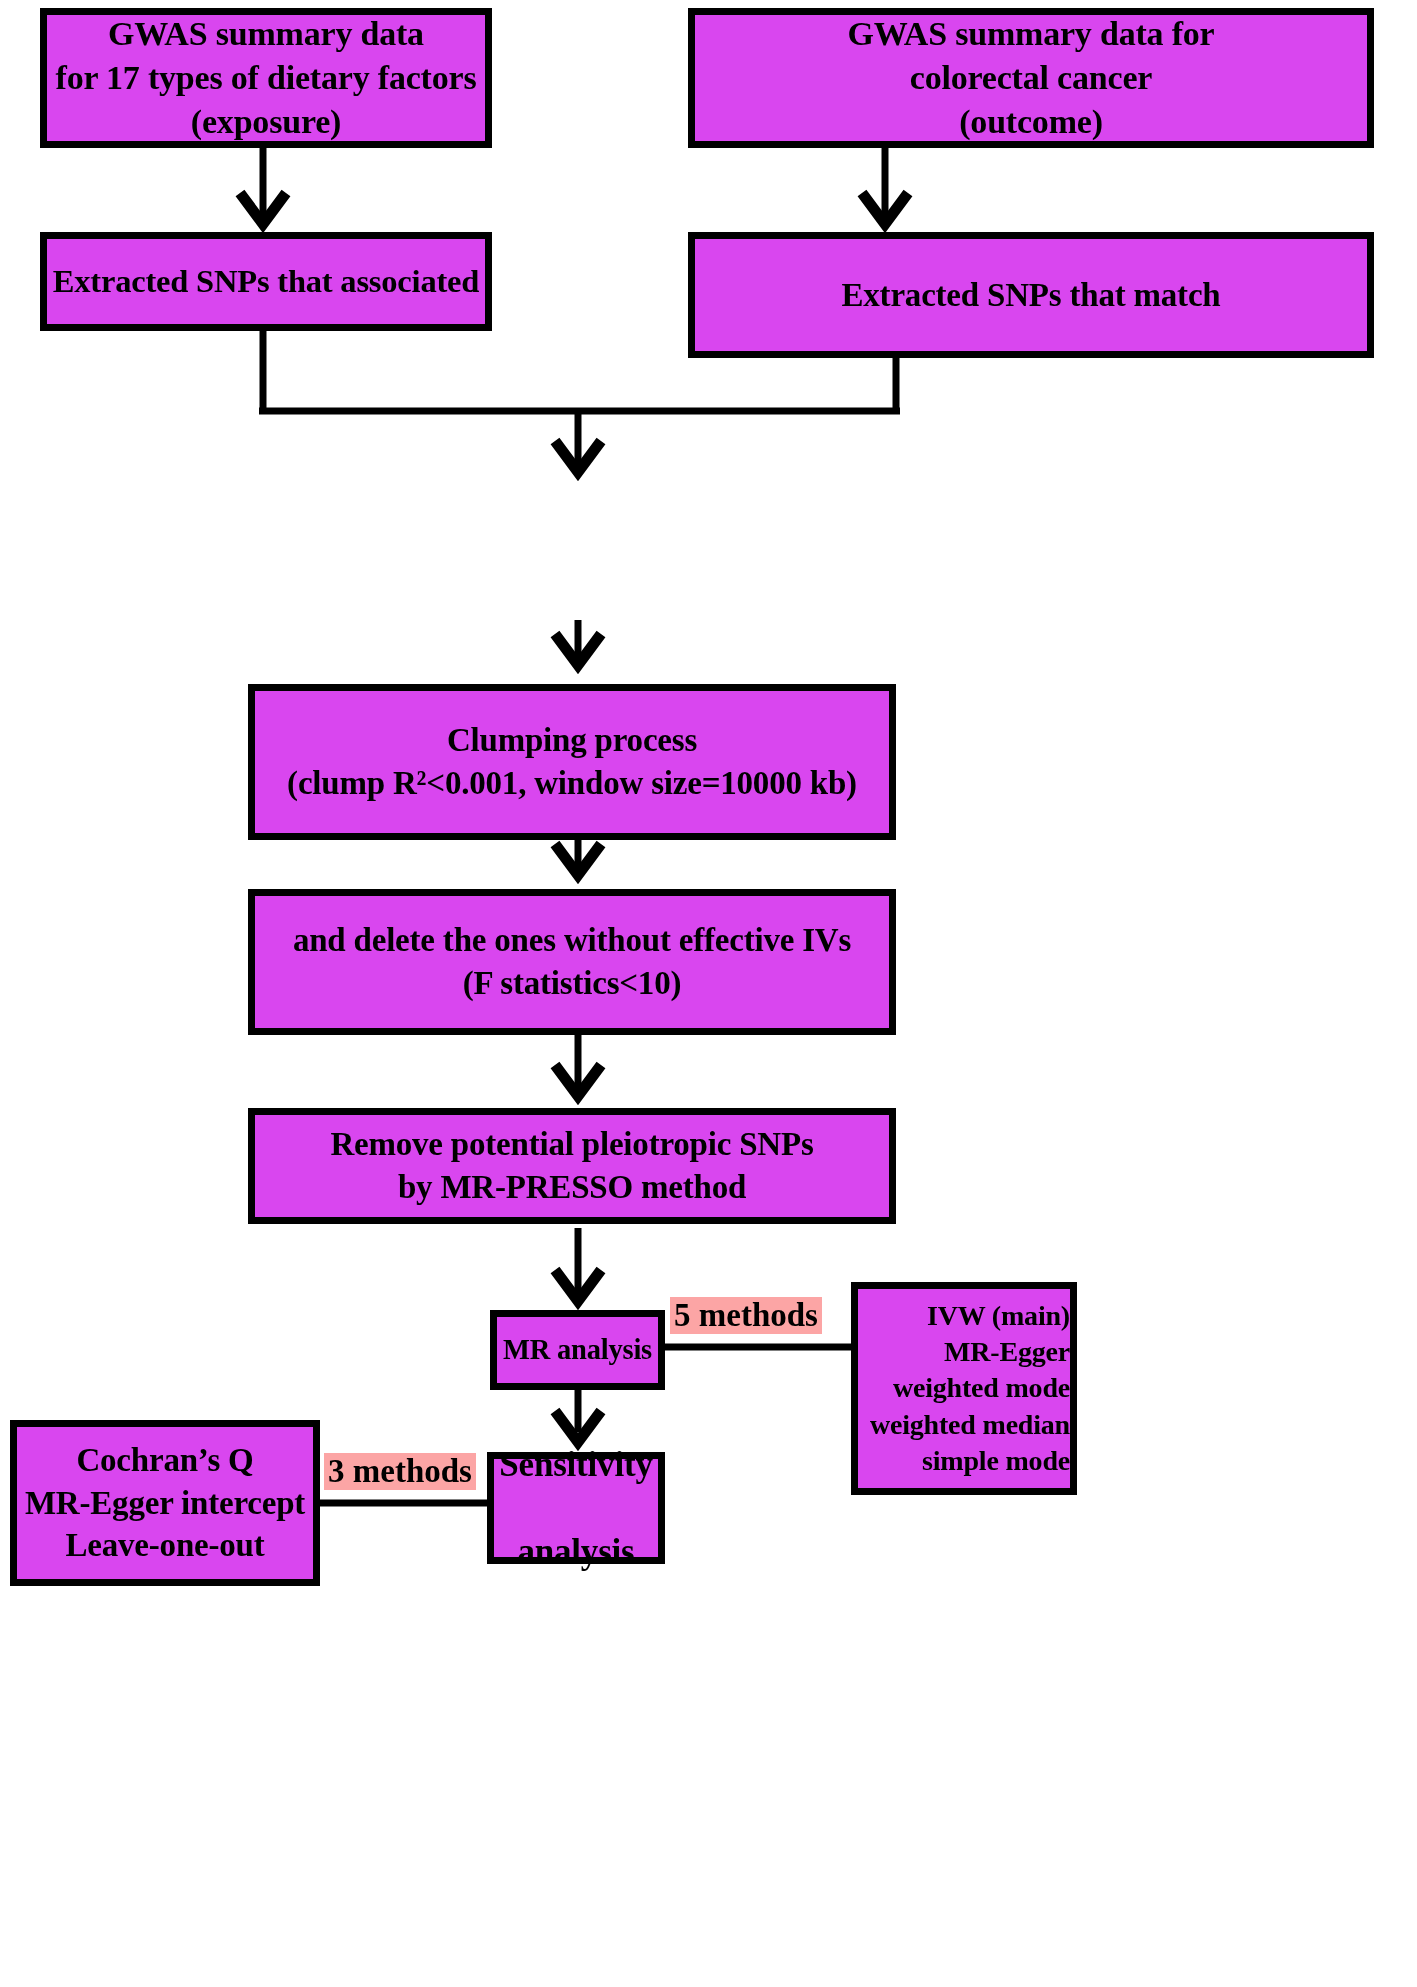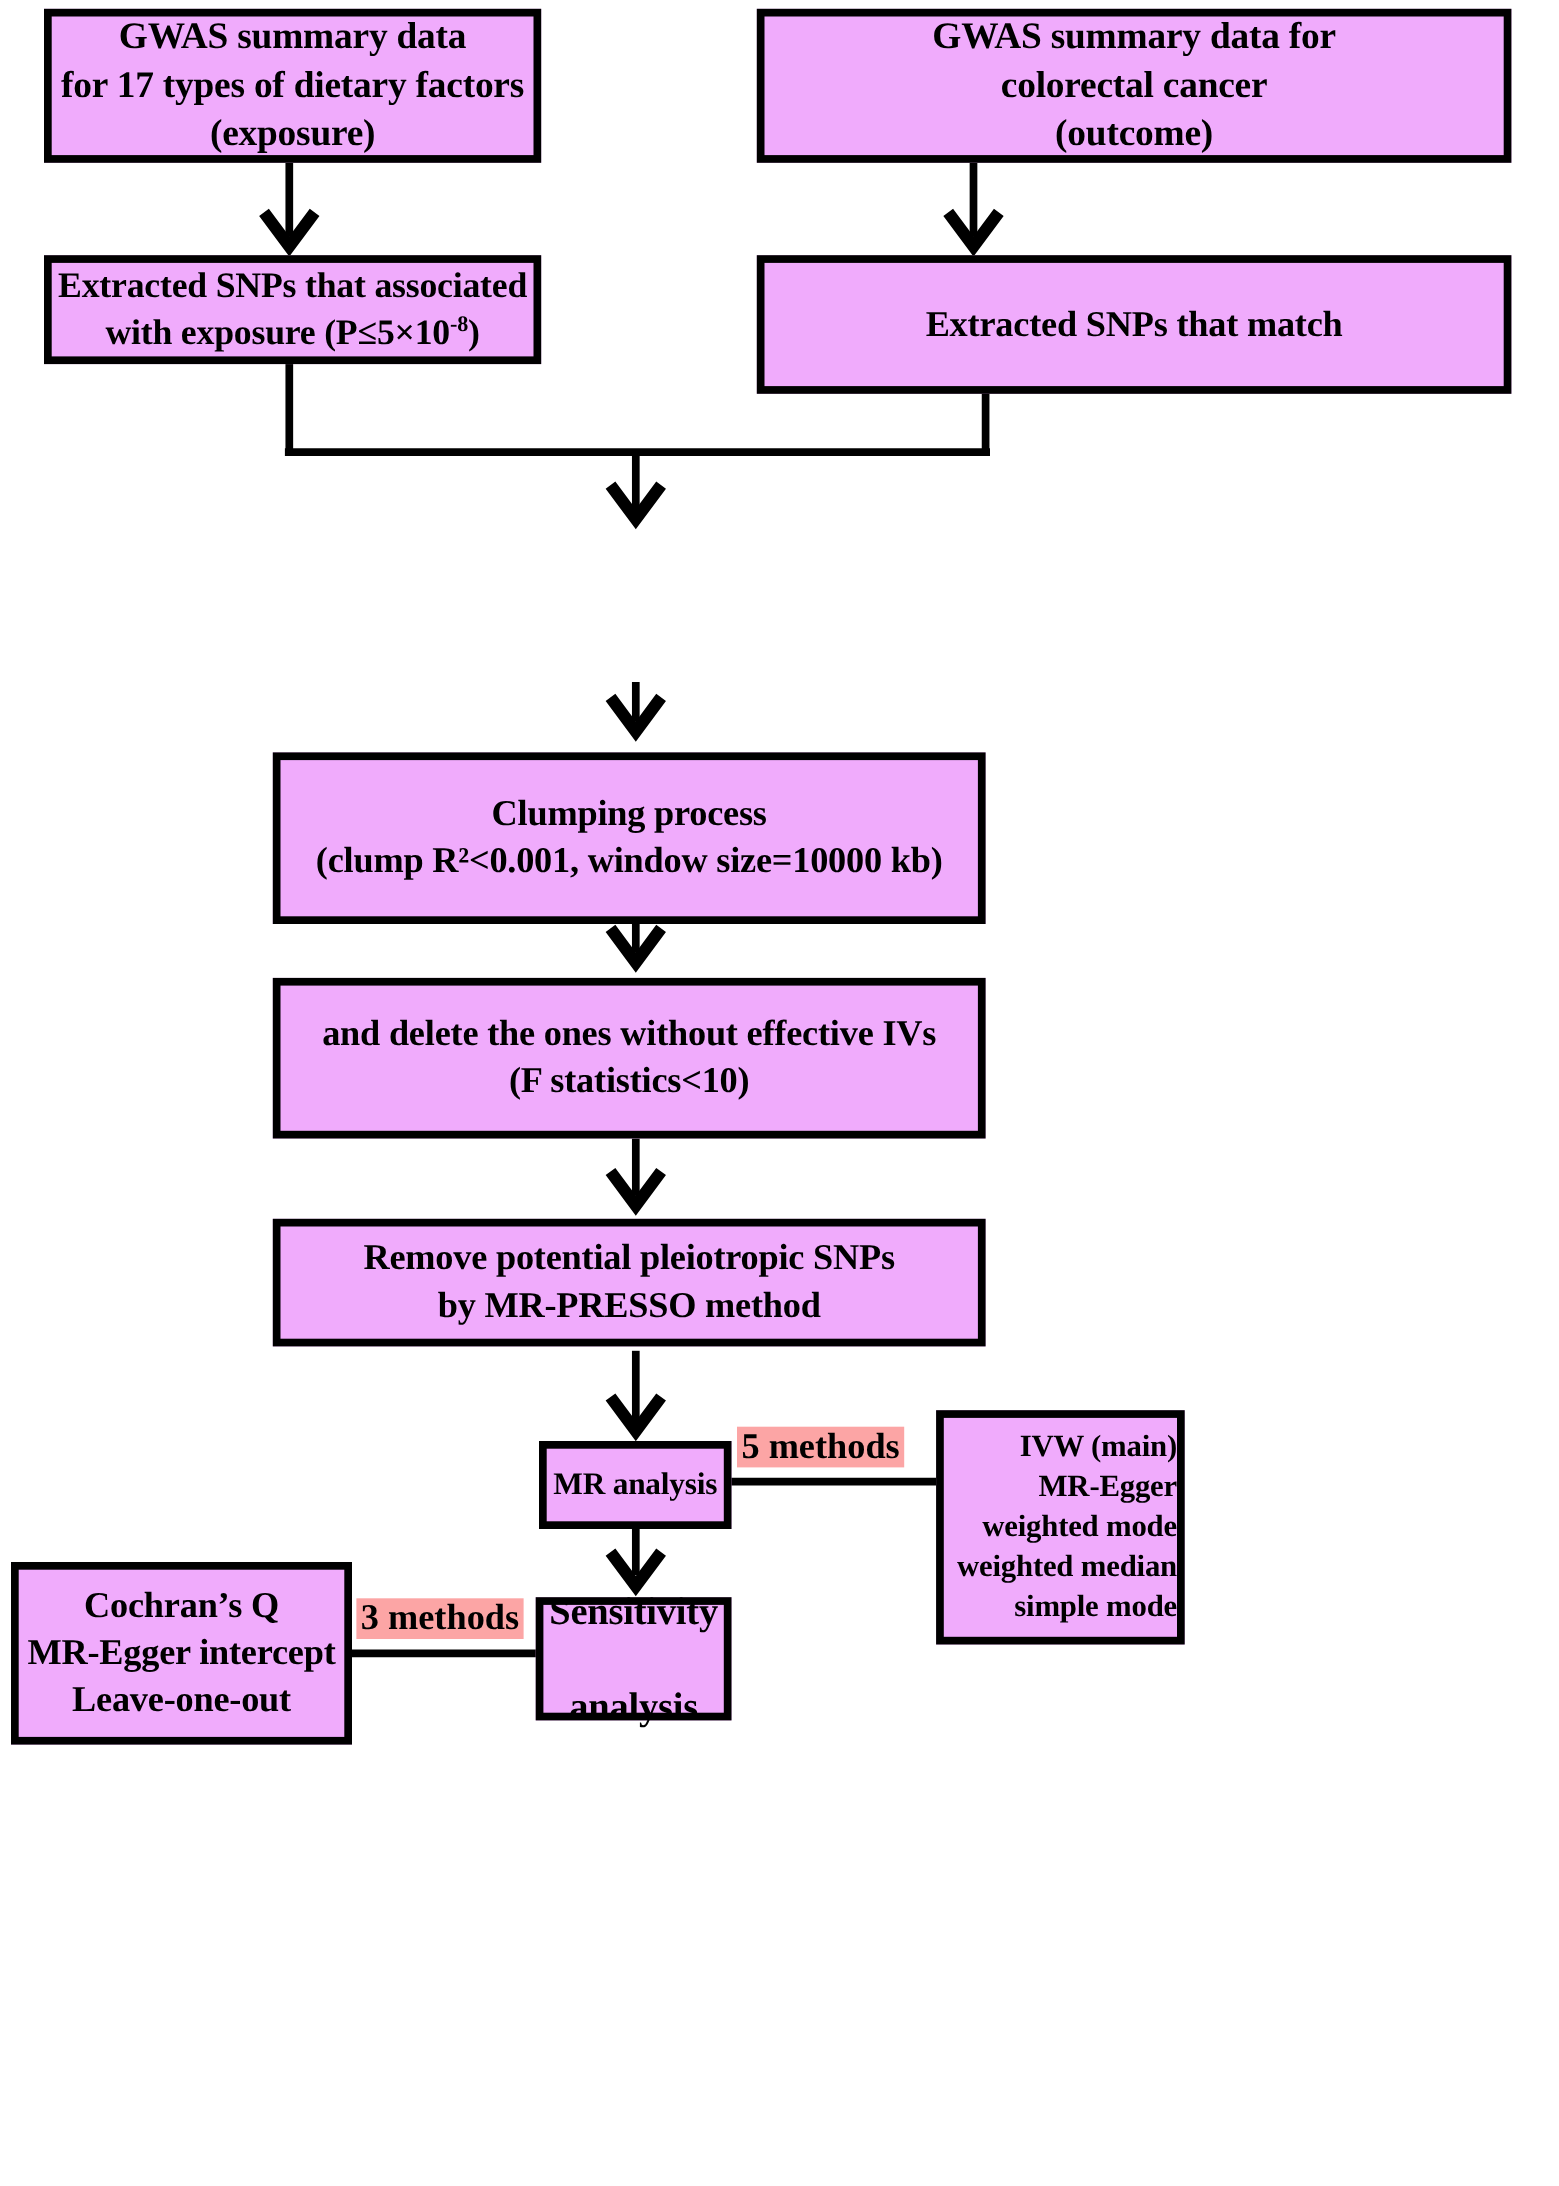--- a/index.html
+++ b/index.html
@@ -12,21 +12,21 @@
     width: 1417px;
     height: 1987px;
     background: #ffffff;
     font-family: "Liberation Serif", "DejaVu Serif", serif;
     overflow: hidden;
   }
   .node {
     position: absolute;
     box-sizing: border-box;
     border: 7px solid #000000;
-    background: #f0abfc;
+    background: #d946ef;
     display: flex;
     flex-direction: column;
     align-items: center;
     justify-content: center;
     text-align: center;
     font-weight: bold;
     color: #000000;
     line-height: 1.30;
     letter-spacing: -0.2px;
   }
@@ -113,21 +113,20 @@
   </div>
 
   <div class="node" style="left:688px; top:8px; width:686px; height:140px; font-size:34px;">
     <span class="ln">GWAS summary data for</span>
     <span class="ln">colorectal cancer</span>
     <span class="ln">(outcome)</span>
   </div>
 
   <div class="node" style="left: 40px; top: 232px; width: 452px; height: 99px; font-size: 32.5px;">
     <span class="ln">Extracted SNPs that associated</span>
-    <span class="ln"><span>with exposure (P≤5×10</span><sup>-8</sup><span>)</span></span>
   </div>
 
   <div class="node" style="left:688px; top:232px; width:686px; height:126px; font-size:33px;">
     <span class="ln">Extracted SNPs that match</span>
   </div>
 
 
   <div class="node" style="left:248px; top:684px; width:648px; height:156px; font-size:33px;">
     <span class="ln">Clumping process</span>
     <span class="ln">(clump R²&lt;0.001, window size=10000 kb)</span>

